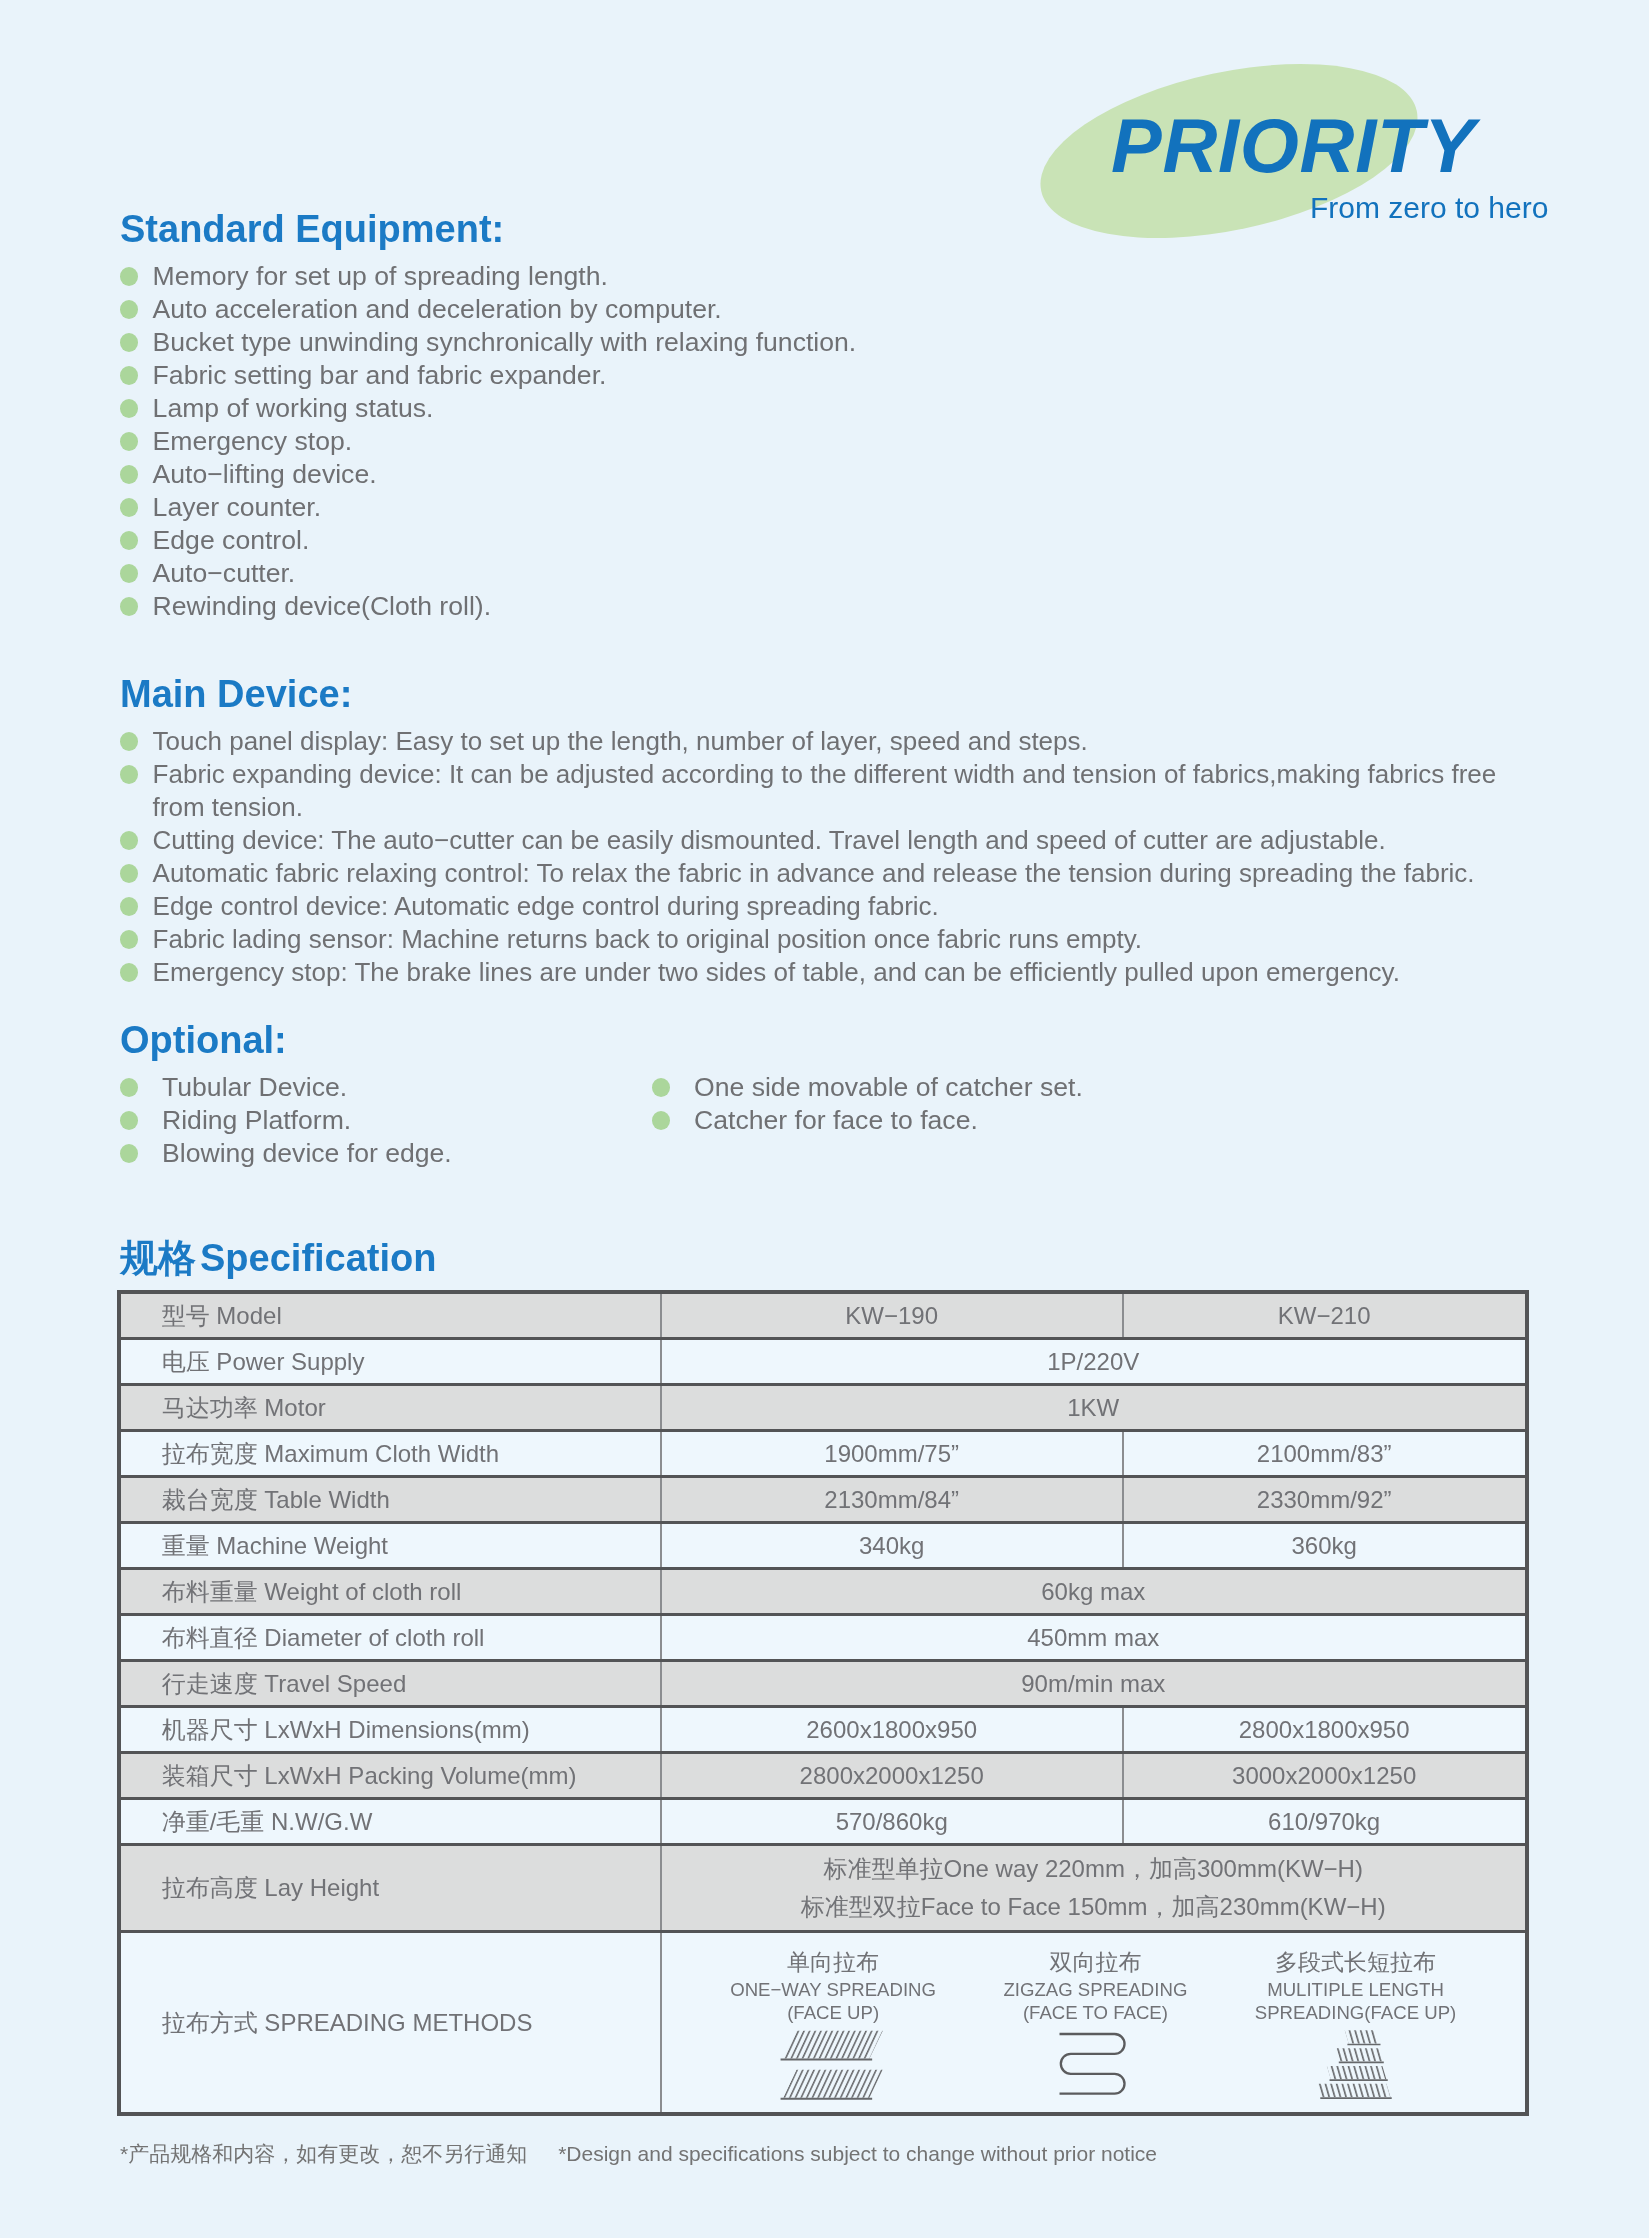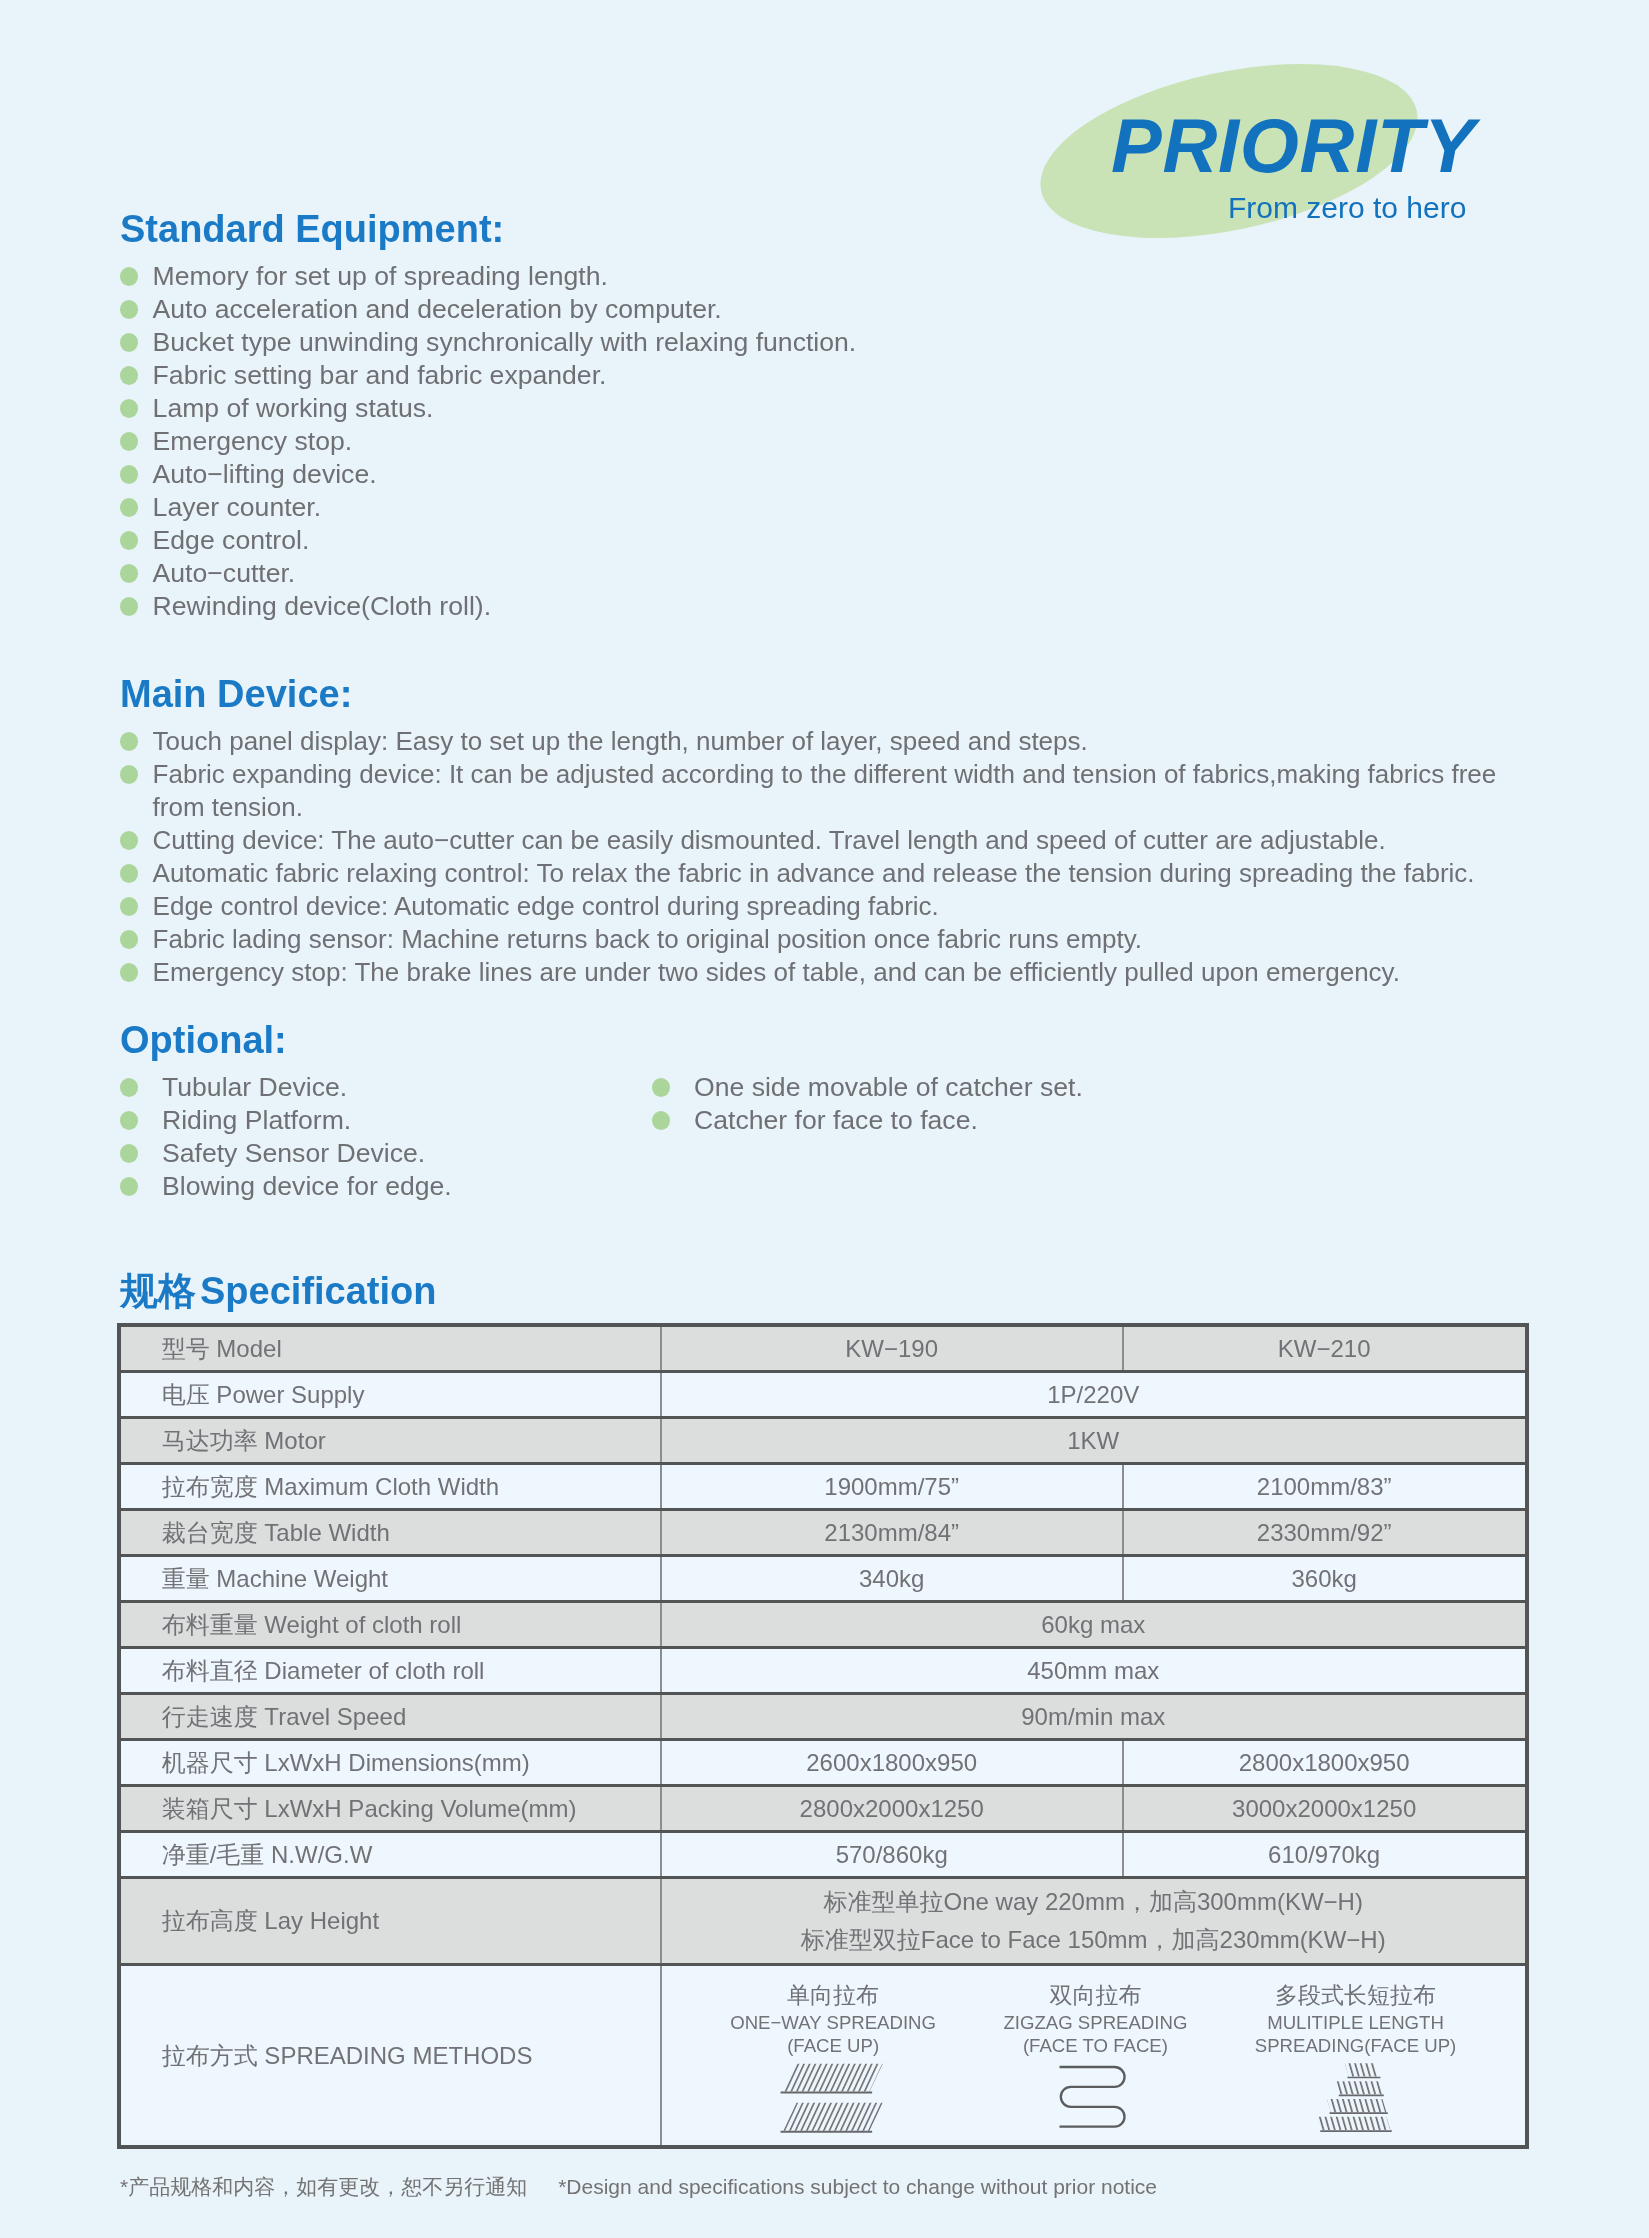--- a/index.html
+++ b/index.html
@@ -4,21 +4,21 @@
 <style>
   html,body{margin:0;padding:0;background:#e9f3fa;}
   .page{position:relative;width:1649px;height:2239px;background:#e9f3fa;overflow:hidden;
         font-family:"Liberation Sans","DejaVu Sans",sans-serif;color:#6f7073;
         padding:0 96px 0 120px;box-sizing:border-box;}
   
   .logo-ellipse{position:absolute;left:1037px;top:72px;width:384px;height:158px;
         background:#c9e3b6;border-radius:50%;transform:rotate(-12deg);}
   .logo-brand{position:absolute;left:1111px;top:104px;font-size:76px;font-weight:bold;
         color:#1272bd;letter-spacing:0.7px;line-height:1.1;font-style:italic;}
-  .logo-tagline{position:absolute;left:1228px;top:191px;font-size:30px;color:#1272bd;}
+  .logo-tagline{position:absolute;left:1310px;top:191px;font-size:30px;color:#1272bd;}
   
   h2{font-size:38px;line-height:45px;font-weight:bold;color:#1b7ac5;margin:0;}
   h2.first{margin-top:207px;}
   h2.md{margin-top:49px;}
   h2.opt{margin-top:29px;}
   h2.spec-h{margin-top:66px;}
   h2 .en{margin-left:4px;}
   
   ul.blist{list-style:none;margin:8px 0 0 0;padding:0;}
   ul.blist li{display:flex;align-items:flex-start;line-height:33px;font-size:26.6px;color:#6f7073;}
@@ -145,24 +145,20 @@
   <h2 class="opt">Optional:</h2>
   <div class="opt-grid">
     <ul class="blist opt">
       <li>
           <span class="b"></span>
           <span class="t">Tubular Device.</span>
         </li>
       <li>
           <span class="b"></span>
           <span class="t">Riding Platform.</span>
-        </li>
-      <li>
-          <span class="b"></span>
-          <span class="t">Safety Sensor Device.</span>
         </li>
       <li>
           <span class="b"></span>
           <span class="t">Blowing device for edge.</span>
         </li>
     </ul>
     <ul class="blist opt">
       <li>
           <span class="b"></span>
           <span class="t">One side movable of catcher set.</span>

